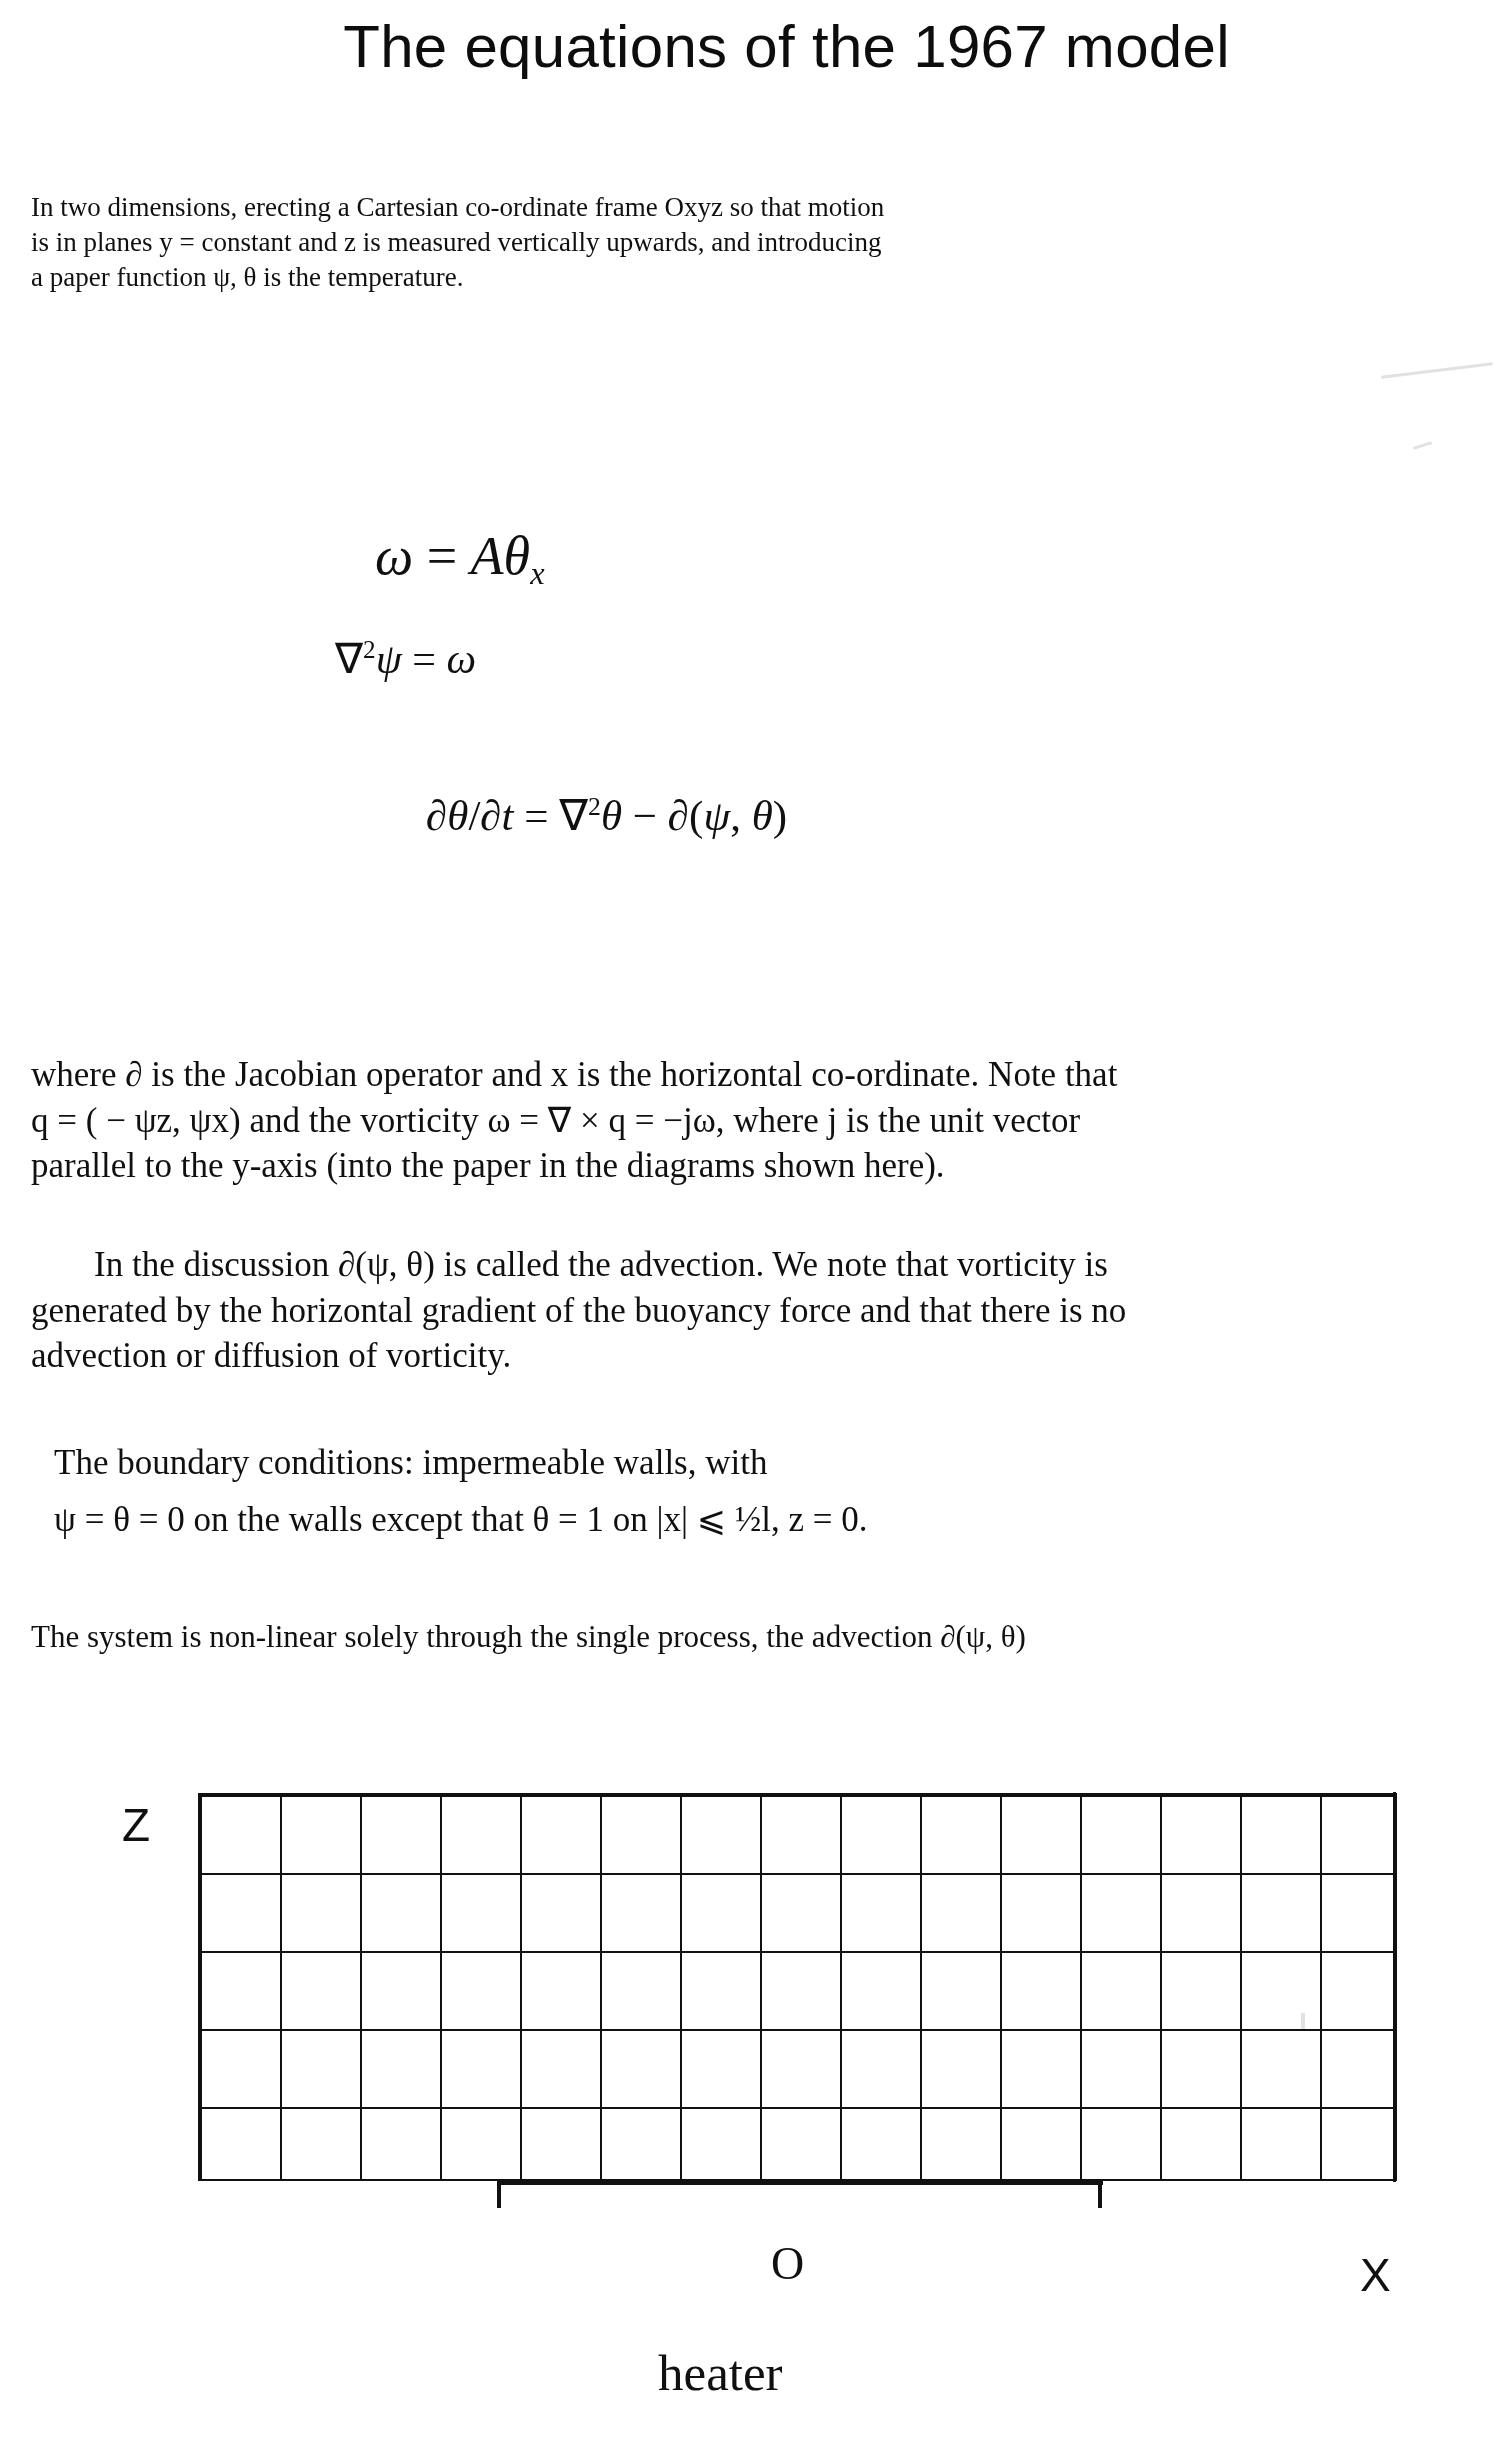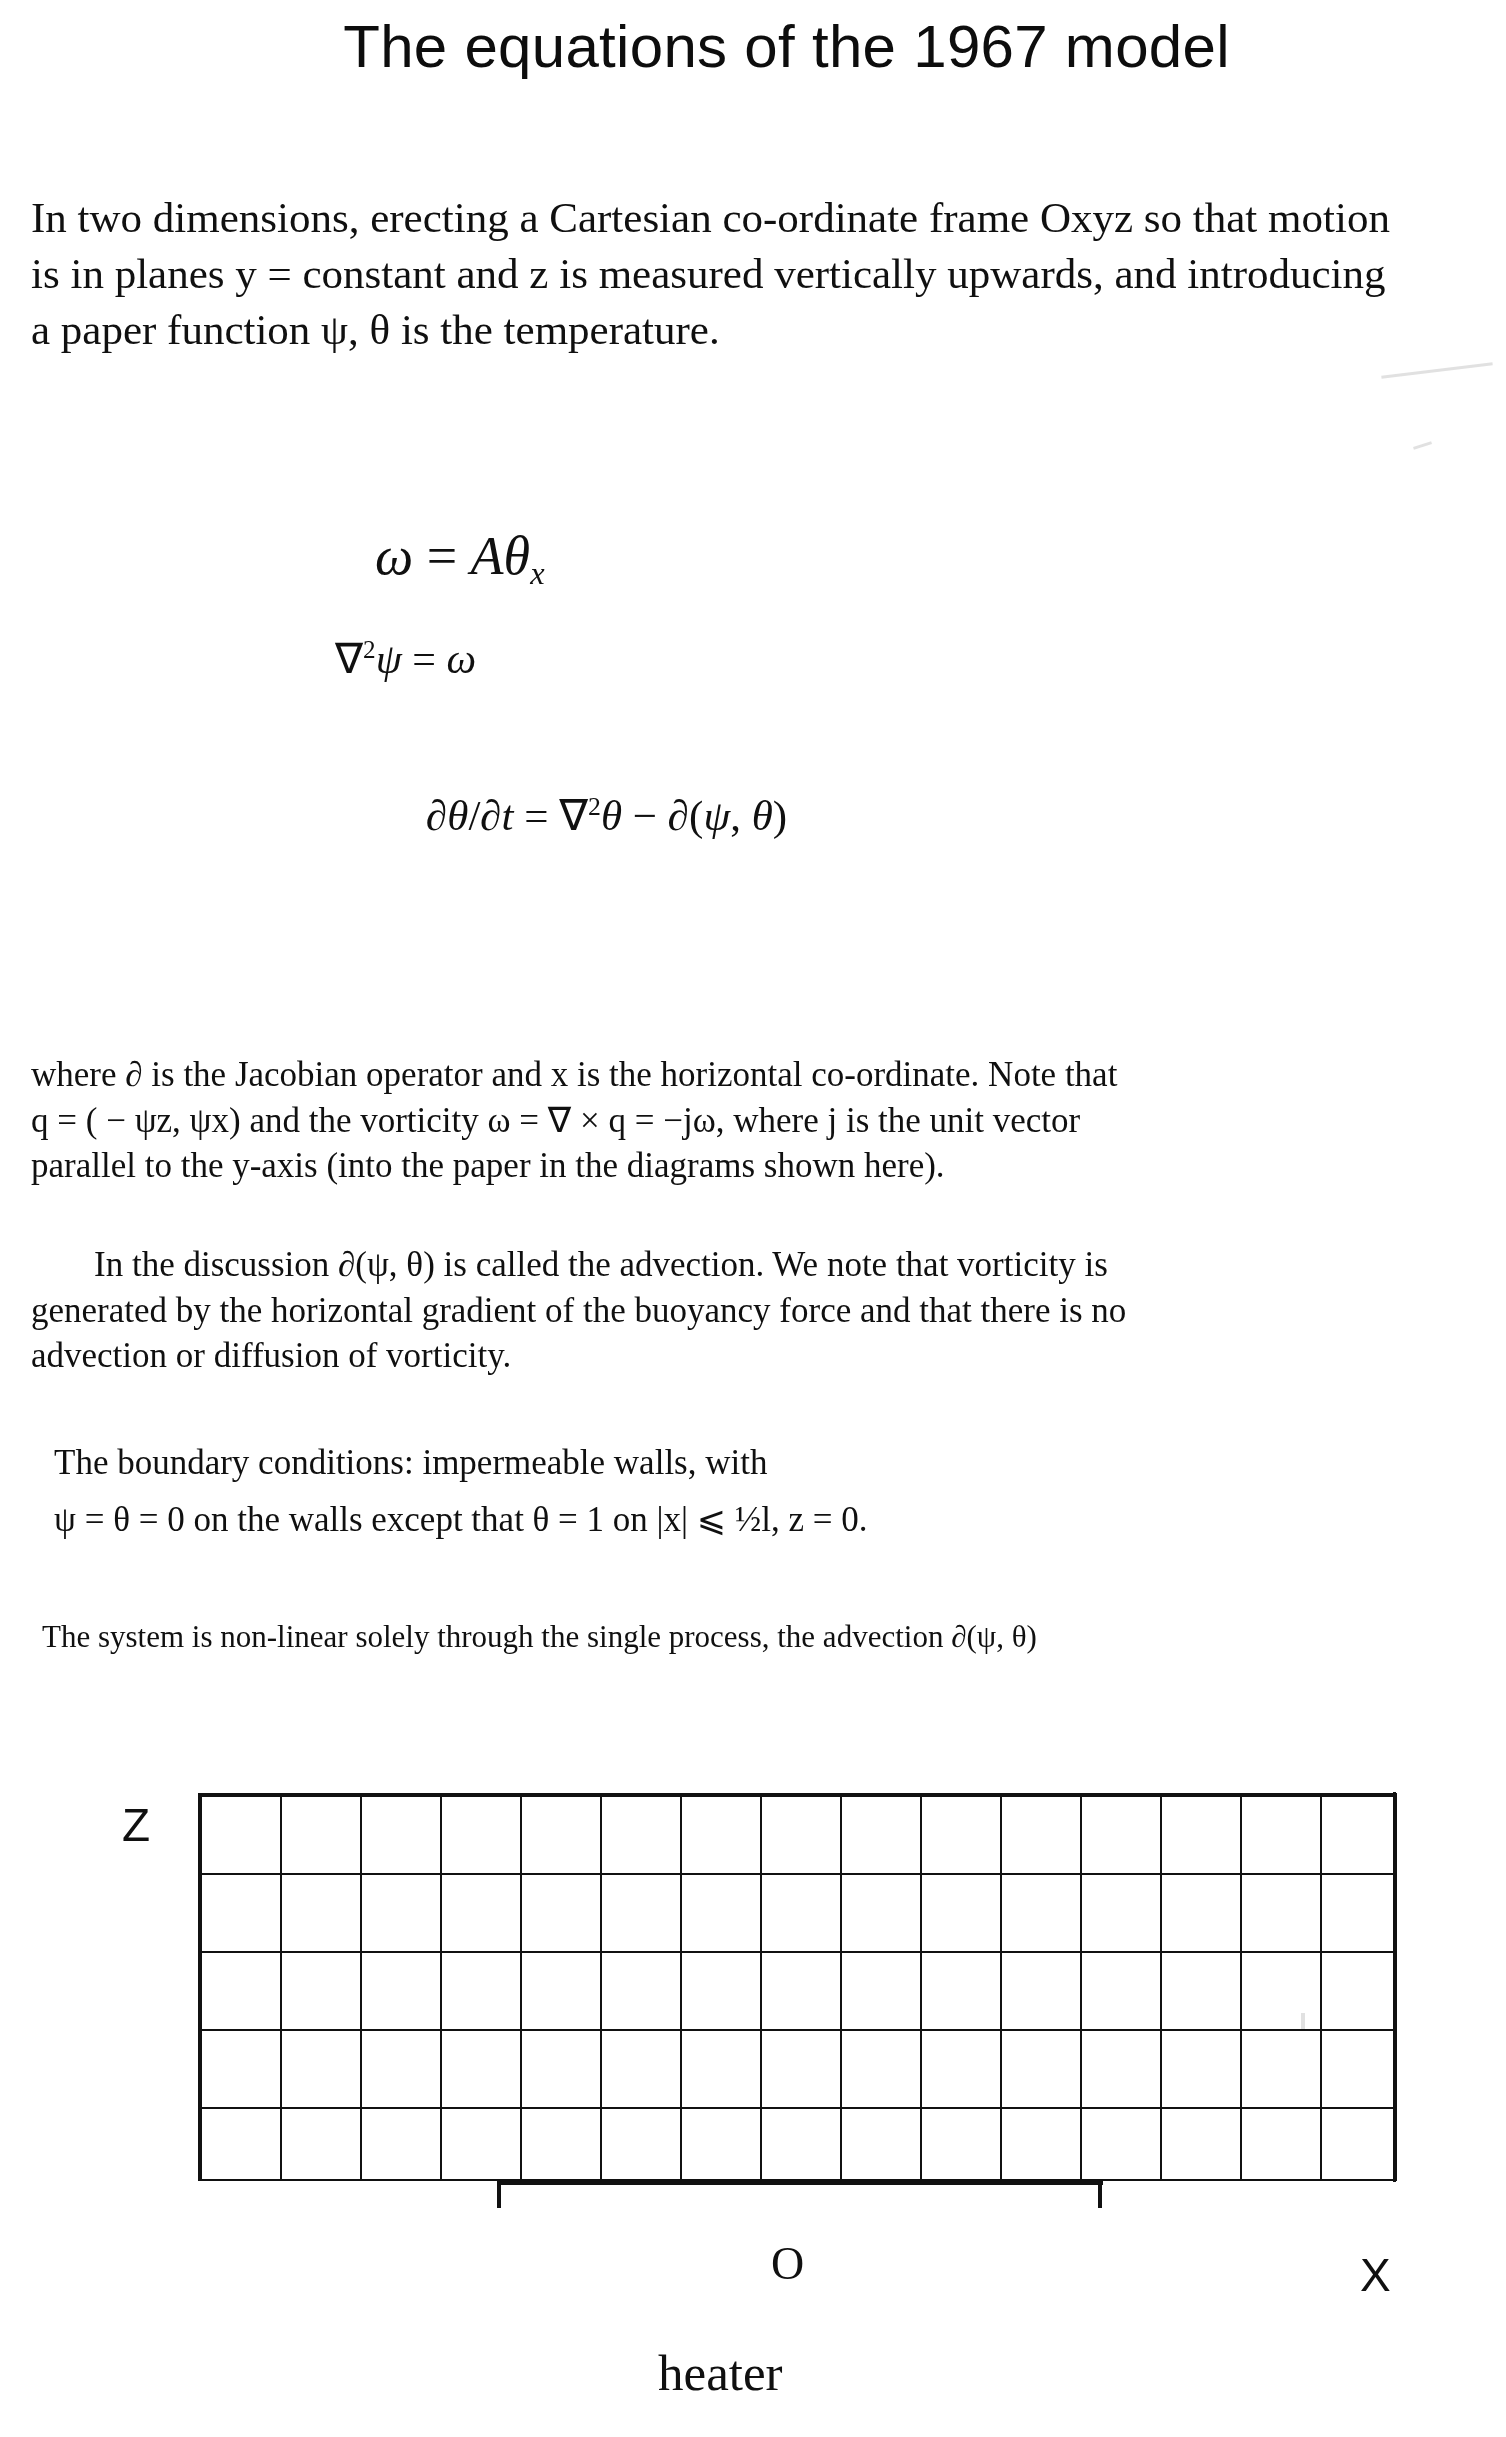--- a/index.html
+++ b/index.html
@@ -35,21 +35,21 @@
     font-weight: 400;
     margin-left: 33px;
   }
 
   
   .intro {
     position: absolute;
     top: 190px;
     left: 31px;
     width: 1456px;
-    font-size: 43px;
+    font-size: 27px;
     line-height: 1.30;
     text-align: left;
   }
   .intro .ln { display: block; white-space: nowrap; }
   .ital { font-style: italic; }
 
   
   .eq {
     position: absolute;
     font-size: 40px;
@@ -71,21 +71,21 @@
     left: 31px;
     width: 1461px;
     font-size: 35px;
     line-height: 1.30;
   }
   .para .ln { display: block; white-space: nowrap; }
 
   .p-where  { top: 1052px; }
   .p-disc   { top: 1242px; }
   .p-bc     { top: 1440px; font-family: "Liberation Serif", serif; margin-left: 23px; }
-  .p-nonlin { top: 1617px; font-size: 31px; margin-left: 11px; }
+  .p-nonlin { top: 1617px; font-size: 31px; }
 
   .indent { padding-left: 63px; }
 
   
   .diagram {
     position: absolute;
     top: 1777px;
     left: 0;
     width: 1507px;
     height: 661px;

